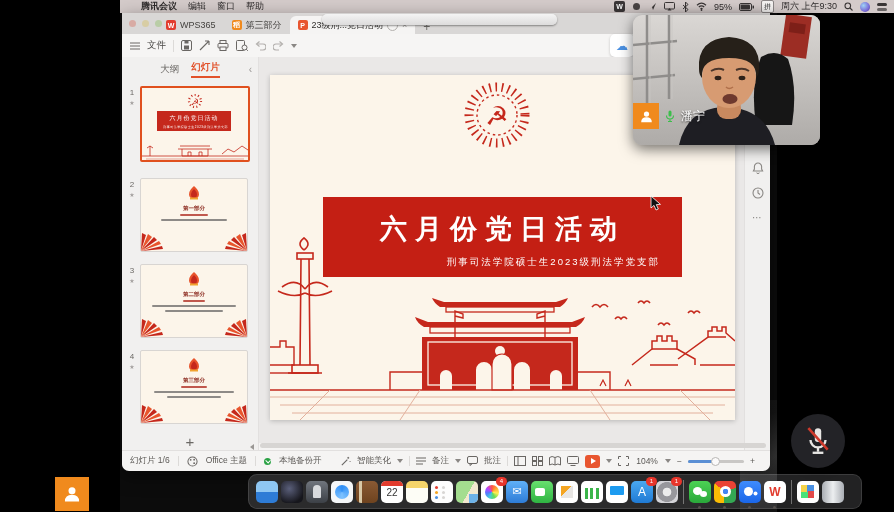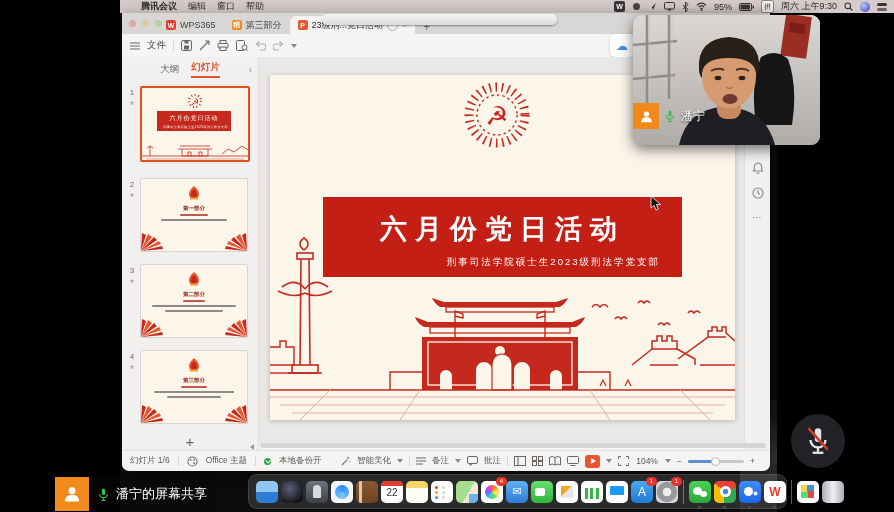--- a/index.html
+++ b/index.html
@@ -108,21 +108,21 @@
     border-left:1.2px solid #fff;border-bottom:1.2px solid #fff;transform:rotate(-45deg);}
   .play-btn{width:15px;height:13px;background:#e8552f;border-radius:3px;position:relative;}
   .play-btn::after{content:"";position:absolute;left:5.5px;top:3.5px;width:0;height:0;
     border-left:5px solid #fff;border-top:3px solid transparent;border-bottom:3px solid transparent;}
   .track{width:56px;height:3px;background:#c9c7c5;border-radius:2px;position:relative;}
   .track .fill{position:absolute;left:0;top:0;height:3px;width:26px;background:#5b8fd4;border-radius:2px;}
   .track .knob{position:absolute;left:23px;top:-3px;width:9px;height:9px;border-radius:50%;
     background:#fbfafa;border:1px solid #b8b6b4;box-sizing:border-box;}
   .zoomtxt{min-width:24px;text-align:center;}
   
-  .dock{left:128px;top:474px;width:539px;height:35px;background:rgba(190,190,195,.18);
+  .dock{left:128px;top:474px;width:614px;height:35px;background:rgba(190,190,195,.18);
     border:1px solid rgba(255,255,255,.12);border-radius:9px;display:flex;align-items:center;
     gap:3px;padding:0 7px;box-sizing:border-box;}
   .di{width:22px;height:22px;border-radius:5px;position:relative;flex:0 0 auto;overflow:visible;}
   .di .face{position:absolute;inset:0;border-radius:5px;overflow:hidden;}
   .di-finder .face{background:linear-gradient(180deg,#8fc7f2 50%,#2e7cd6 50%);}
   .di-siri .face{background:radial-gradient(circle at 38% 35%,#5a5f7a,#16161c 75%);}
   .di-launchpad .face{background:linear-gradient(180deg,#70757d,#3c4046);}
   .di-launchpad .face::after{content:"";position:absolute;left:7px;top:4px;width:8px;height:13px;
     background:#d8dadd;border-radius:4px 4px 1px 1px;}
   .di-safari .face{background:#f4f6f8;}
@@ -706,29 +706,20 @@
     <div class="abs dock-pill" style="left:202px;top:14px;"></div>
   </div>
 
   <div class="abs share-chip">
     <div class="share-avatar">
       <svg width="20" height="20" viewBox="0 0 24 24">
         <circle cx="12" cy="8" r="4.2" fill="#fff"></circle>
           <path d="M3.5,21 q0,-8 8.5,-8 q8.5,0 8.5,8 z" fill="#fff"></path>
       </svg>
     </div>
-    <div class="share-body">
-      <svg width="13" height="15" viewBox="0 0 24 26">
-        <rect x="9" y="2" width="6" height="12" rx="3" fill="#3bbf4a"></rect>
-        <path d="M5,12 a7,7 0 0 0 14,0" fill="none" stroke="#3bbf4a" stroke-width="2.2"></path>
-        <line x1="12" y1="19.5" x2="12" y2="23" stroke="#3bbf4a" stroke-width="2.2"></line>
-        <line x1="8" y1="24" x2="16" y2="24" stroke="#3bbf4a" stroke-width="2.2"></line>
-      </svg>
-      <span>潘宁的屏幕共享</span>
-    </div>
   </div>
 
   <div class="abs video">
     <svg width="187" height="130" viewBox="0 0 187 130">
       <defs>
         <linearGradient id="wall" x1="0" y1="0" x2="0" y2="1">
           <stop offset="0" stop-color="#dad7d4"></stop>
             <stop offset="1" stop-color="#aeaba8"></stop>
         </linearGradient>
       </defs>

